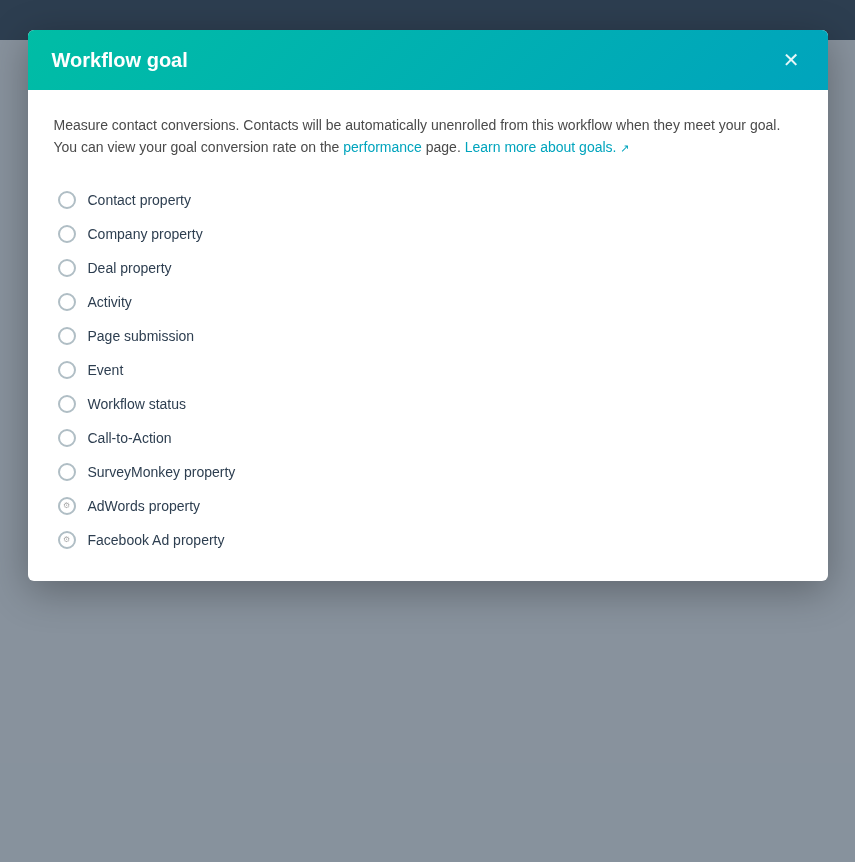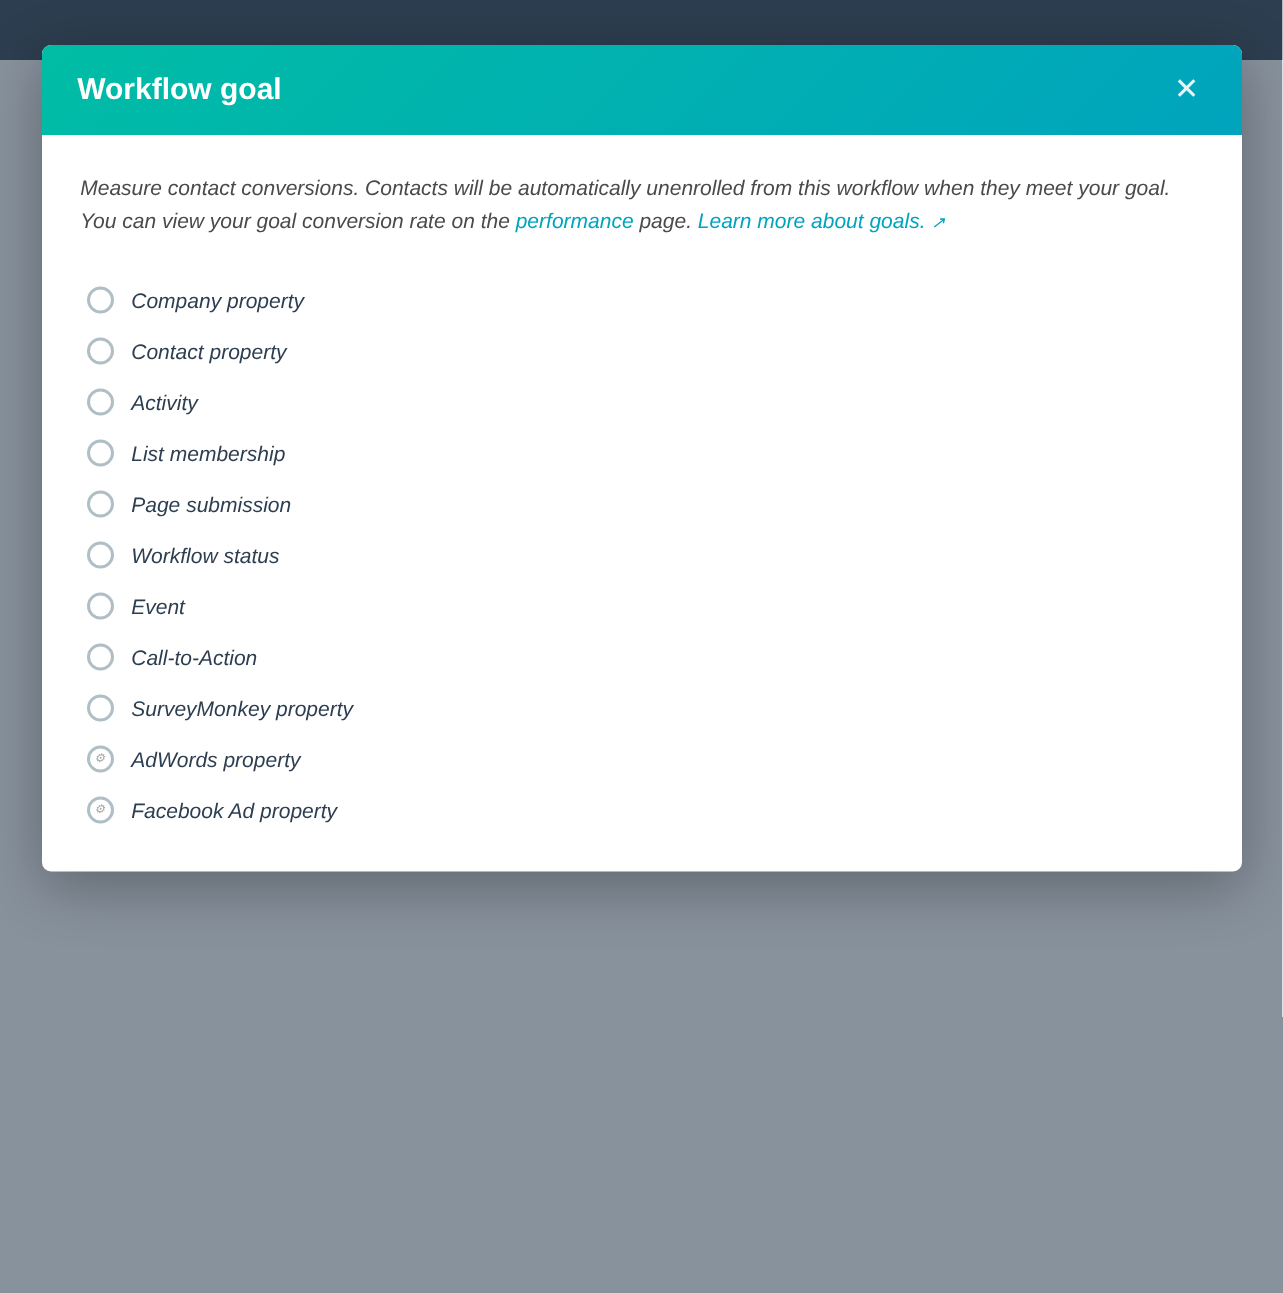--- a/index.html
+++ b/index.html
@@ -85,21 +85,20 @@
       font-size: 20px;
       cursor: pointer;
       line-height: 1;
       padding: 2px 4px;
       opacity: 0.9;
     }
 
     .modal-body {
       padding: 24px 26px;
       overflow-y: auto;
-      font-style: italic;
     }
 
     .modal-description {
       color: #4a4a4a;
       line-height: 1.6;
       margin-bottom: 24px;
       font-size: 14px;
     }
 
     .modal-description a {
@@ -177,45 +176,45 @@
         <span>Measure contact conversions. Contacts will be automatically unenrolled from this workflow when they meet your goal. You can view your goal conversion rate on the </span>
         <a href="#">performance</a>
         <span> page. </span>
         <a href="#">Learn more about goals.&nbsp;<span style="font-size:11px;">↗</span></a>
       </p>
 
       <div class="options-list" id="options-container">
 
       <label class="option-item">
             <div class="radio-outer"></div>
+            <span class="option-label">Contact property</span>
+          </label>
+          <label class="option-item">
+            <div class="radio-outer"></div>
             <span class="option-label">Company property</span>
           </label>
           <label class="option-item">
             <div class="radio-outer"></div>
-            <span class="option-label">Contact property</span>
+            <span class="option-label">Deal property</span>
           </label>
           <label class="option-item">
             <div class="radio-outer"></div>
             <span class="option-label">Activity</span>
           </label>
           <label class="option-item">
             <div class="radio-outer"></div>
-            <span class="option-label">List membership</span>
-          </label>
-          <label class="option-item">
-            <div class="radio-outer"></div>
             <span class="option-label">Page submission</span>
           </label>
           <label class="option-item">
             <div class="radio-outer"></div>
+            <span class="option-label">Event</span>
+          </label>
+          <label class="option-item">
+            <div class="radio-outer"></div>
             <span class="option-label">Workflow status</span>
-          </label>
-          <label class="option-item">
-            <div class="radio-outer"></div>
-            <span class="option-label">Event</span>
           </label>
           <label class="option-item">
             <div class="radio-outer"></div>
             <span class="option-label">Call-to-Action</span>
           </label>
           <label class="option-item">
             <div class="radio-outer"></div>
             <span class="option-label">SurveyMonkey property</span>
           </label>
           <label class="option-item">

